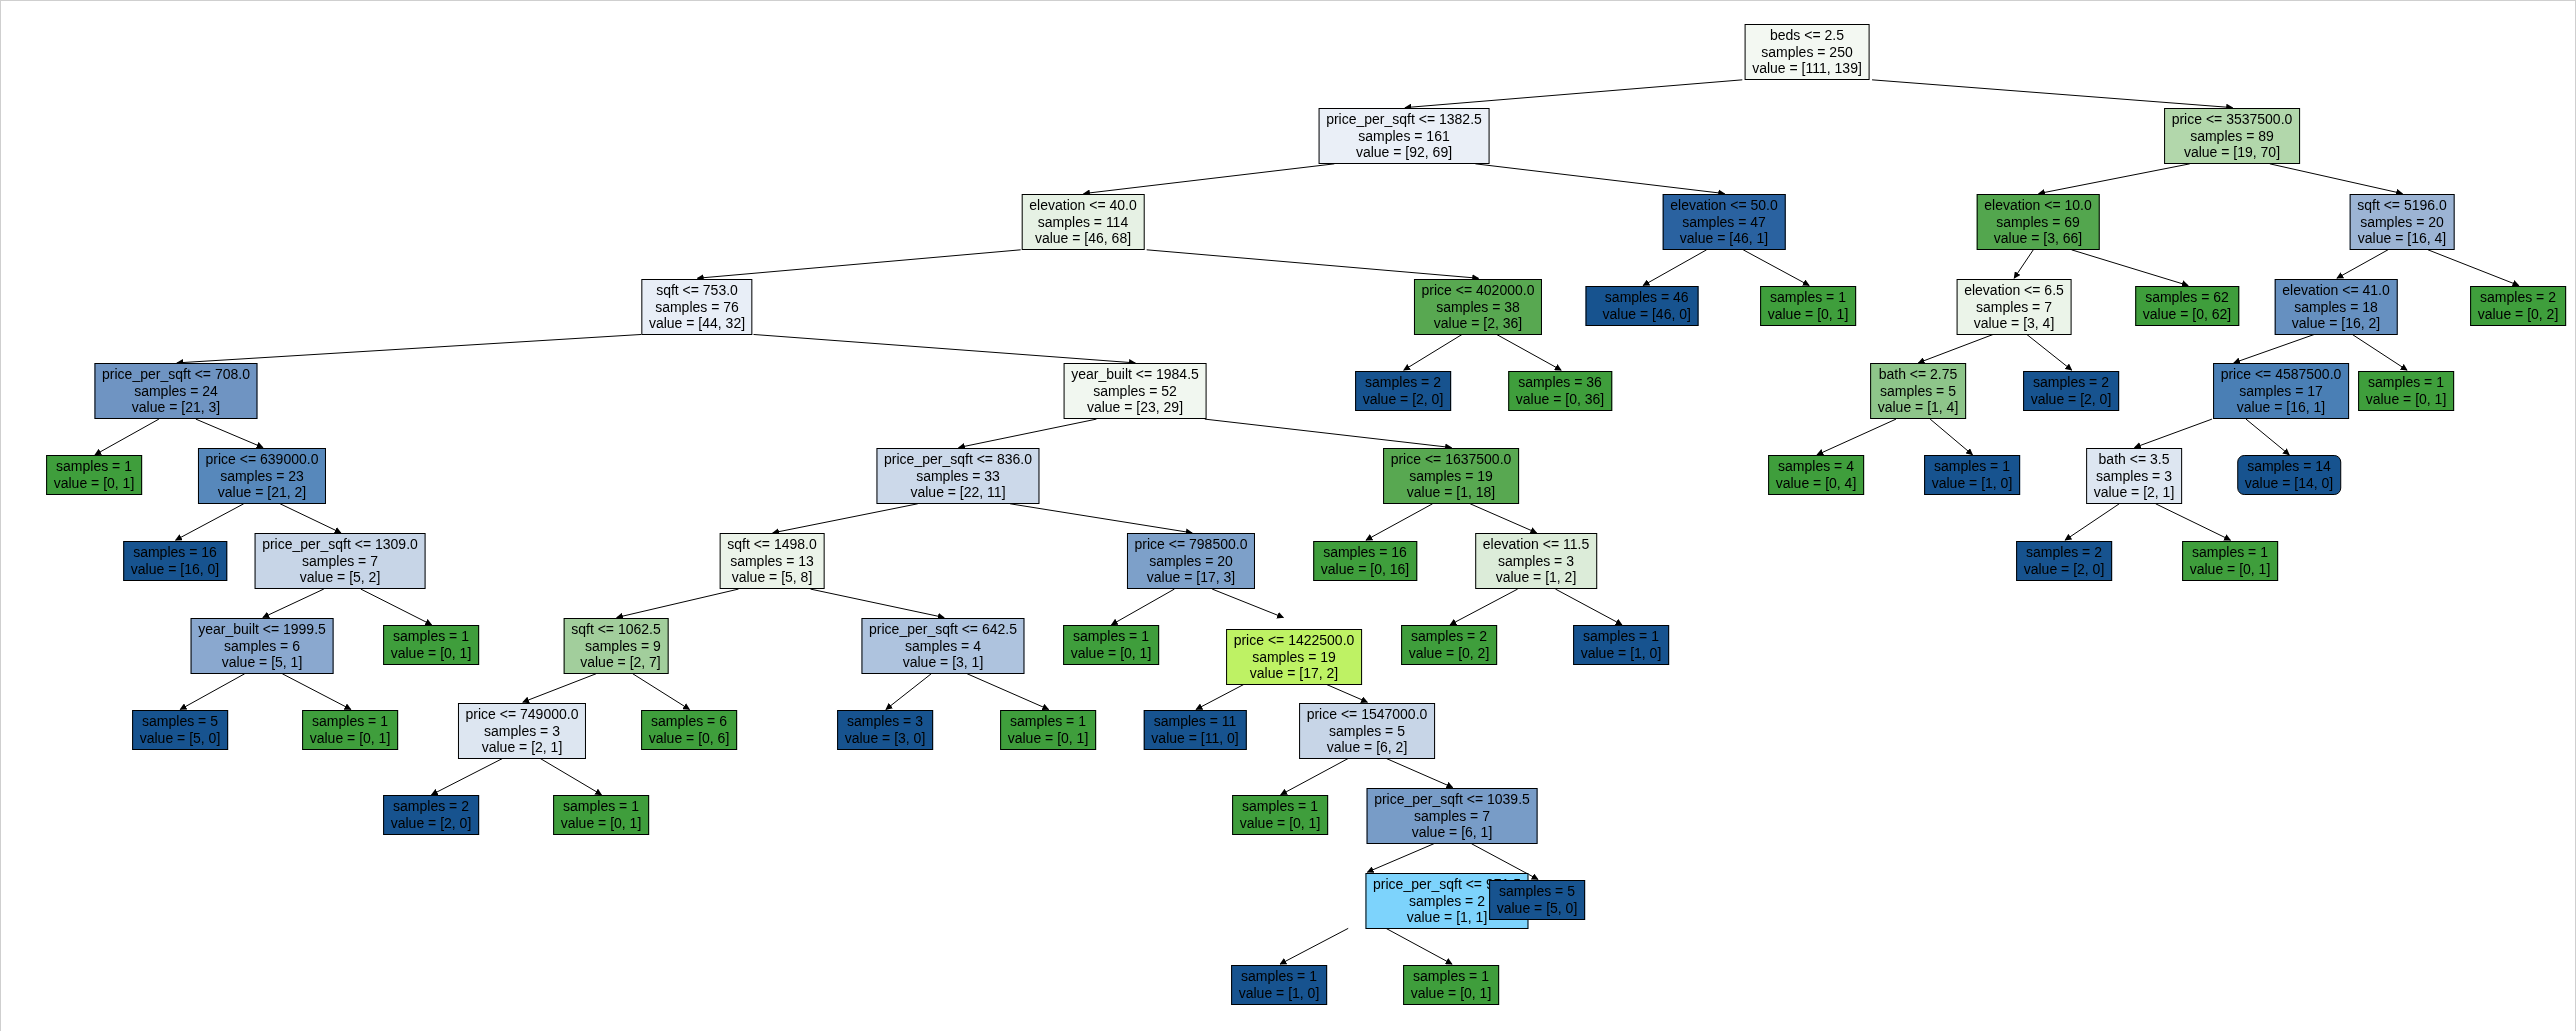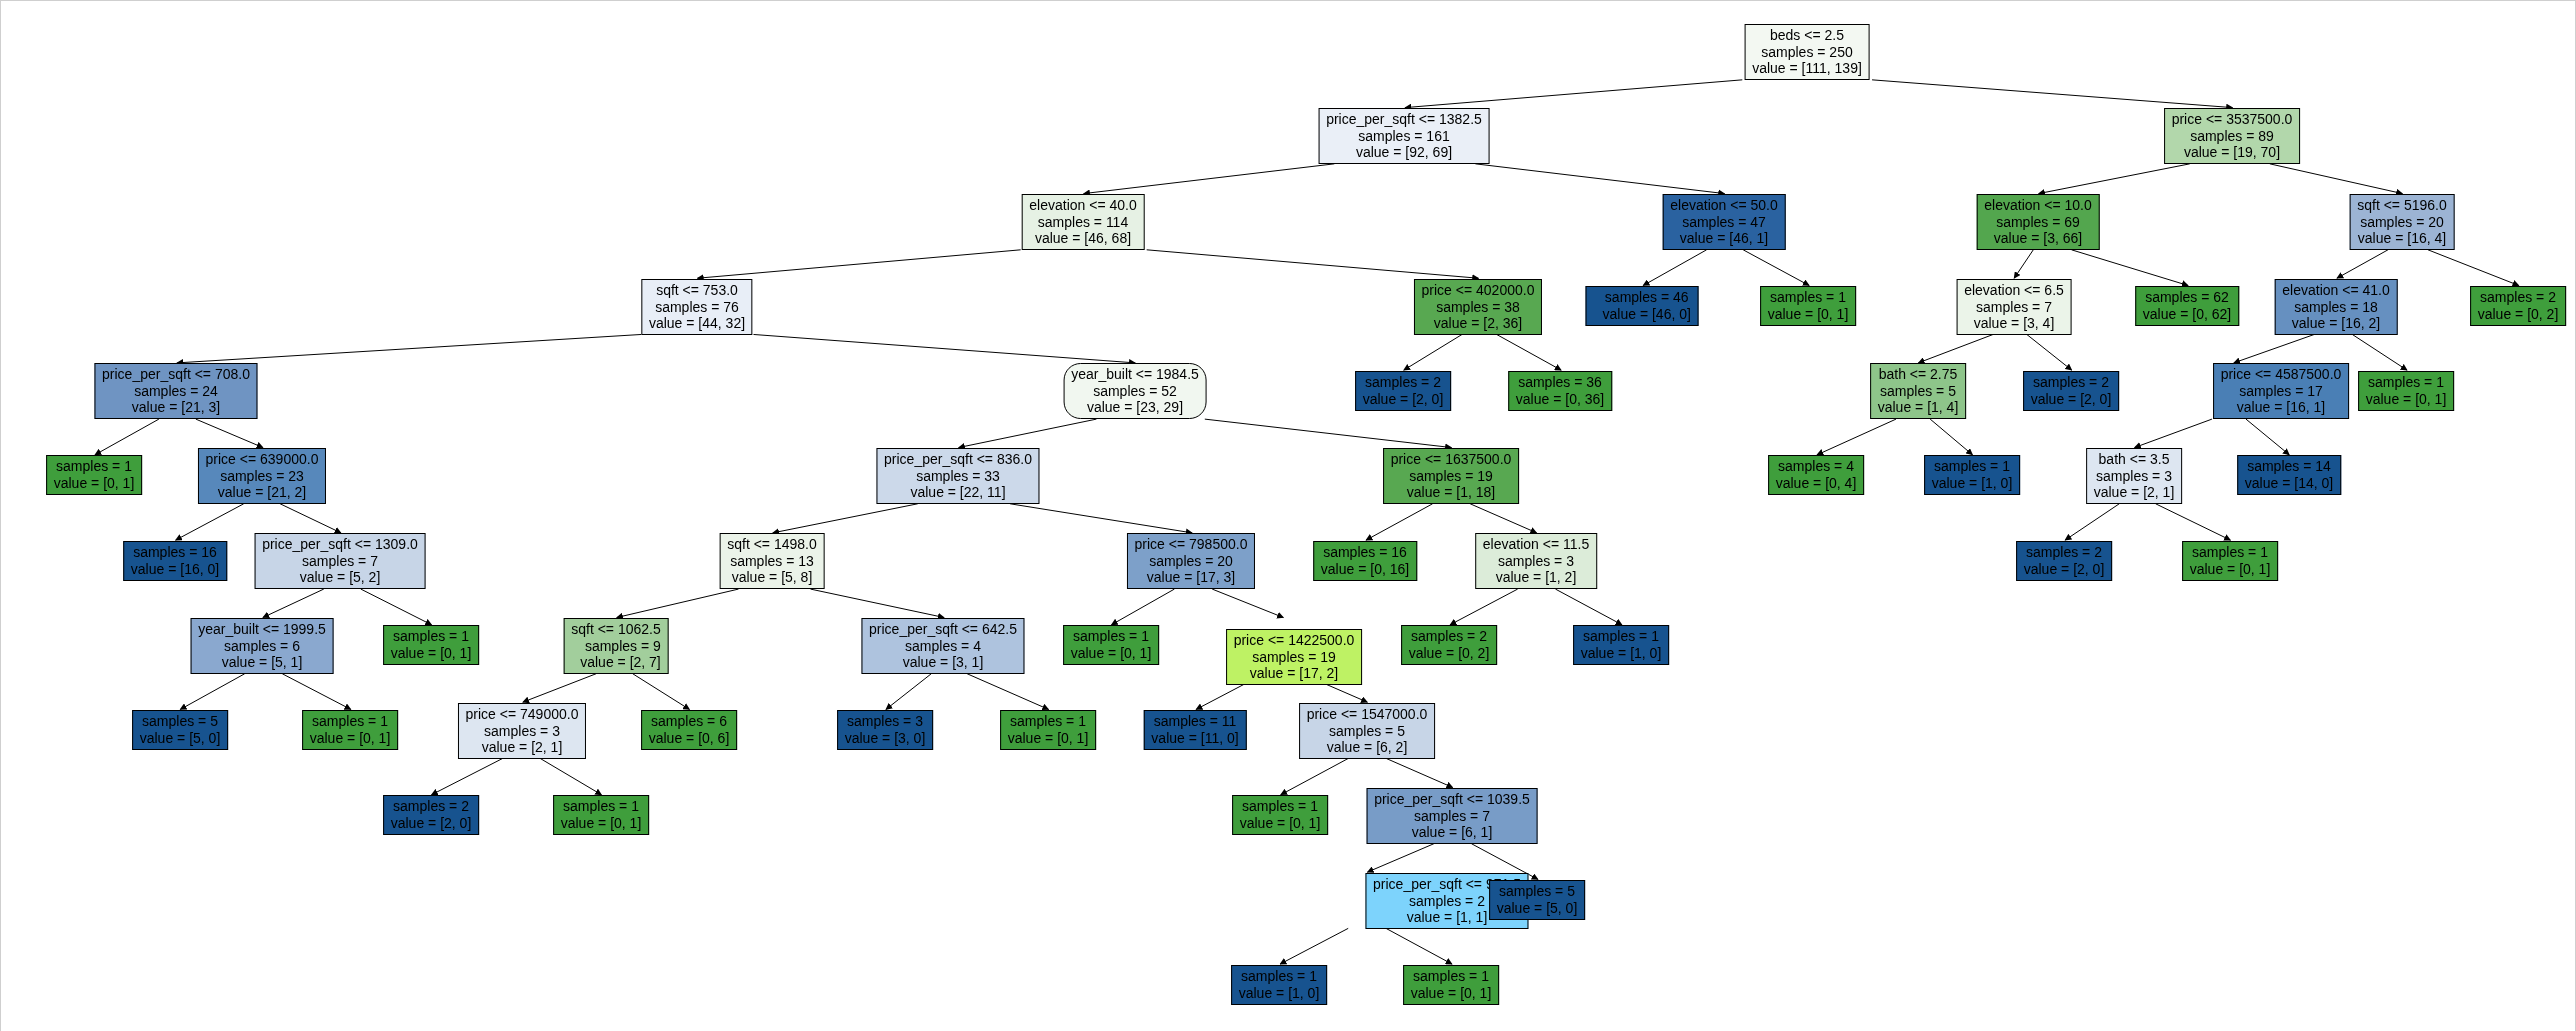--- a/index.html
+++ b/index.html
@@ -175,21 +175,21 @@
     </div>
     <div class="node" id="n14" style="left: 2517px; top: 285px; background: rgb(63, 158, 60);">
       <div class="nline">samples = 2</div>
       <div class="nline">value = [0, 2]</div>
     </div>
     <div class="node" id="n15" style="left: 175px; top: 362px; background: rgb(111, 148, 194);">
       <div class="nline">price_per_sqft &lt;= 708.0</div>
       <div class="nline">samples = 24</div>
       <div class="nline">value = [21, 3]</div>
     </div>
-    <div class="node" id="n16" style="left: 1134px; top: 362px; background: rgb(241, 247, 240); border-radius: 17px;">
+    <div class="node" id="n16" style="left: 1134px; top: 362px; background: rgb(241, 247, 240);">
       <div class="nline">year_built &lt;= 1984.5</div>
       <div class="nline">samples = 52</div>
       <div class="nline">value = [23, 29]</div>
     </div>
     <div class="node" id="n17" style="left: 1402px; top: 370px; background: rgb(23, 83, 143);">
       <div class="nline">samples = 2</div>
       <div class="nline">value = [2, 0]</div>
     </div>
     <div class="node" id="n18" style="left: 1559px; top: 370px; background: rgb(63, 158, 60);">
       <div class="nline">samples = 36</div>
@@ -238,21 +238,21 @@
     </div>
     <div class="node" id="n28" style="left: 1971px; top: 454px; background: rgb(23, 83, 143);">
       <div class="nline">samples = 1</div>
       <div class="nline">value = [1, 0]</div>
     </div>
     <div class="node" id="n29" style="left: 2133px; top: 447px; background: rgb(221, 230, 241);">
       <div class="nline">bath &lt;= 3.5</div>
       <div class="nline">samples = 3</div>
       <div class="nline">value = [2, 1]</div>
     </div>
-    <div class="node" id="n30" style="left: 2288px; top: 454px; background: rgb(23, 83, 143);">
+    <div class="node" id="n30" style="left: 2288px; top: 454px; background: rgb(23, 83, 143); border-radius: 7px;">
       <div class="nline">samples = 14</div>
       <div class="nline">value = [14, 0]</div>
     </div>
     <div class="node" id="n31" style="left: 174px; top: 540px; background: rgb(23, 83, 143);">
       <div class="nline">samples = 16</div>
       <div class="nline">value = [16, 0]</div>
     </div>
     <div class="node" id="n32" style="left: 339px; top: 532px; background: rgb(199, 213, 231);">
       <div class="nline">price_per_sqft &lt;= 1309.0</div>
       <div class="nline">samples = 7</div>

